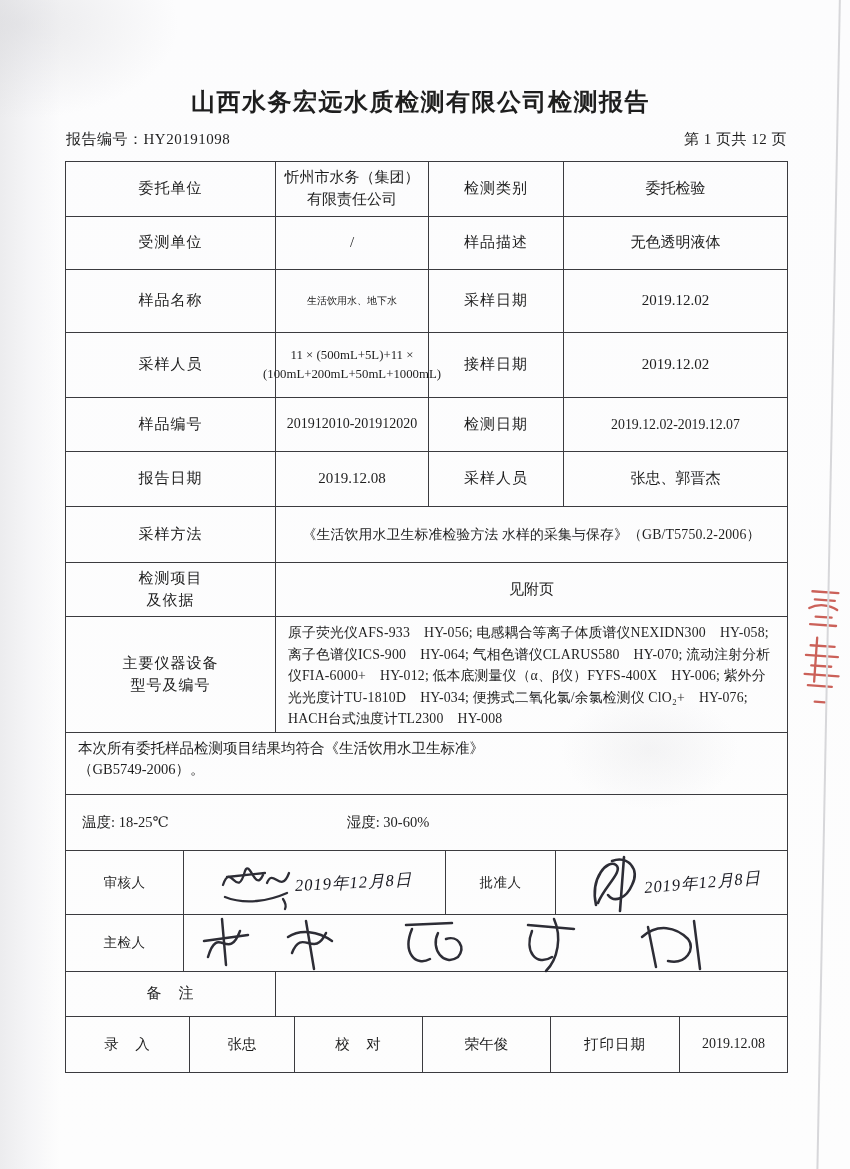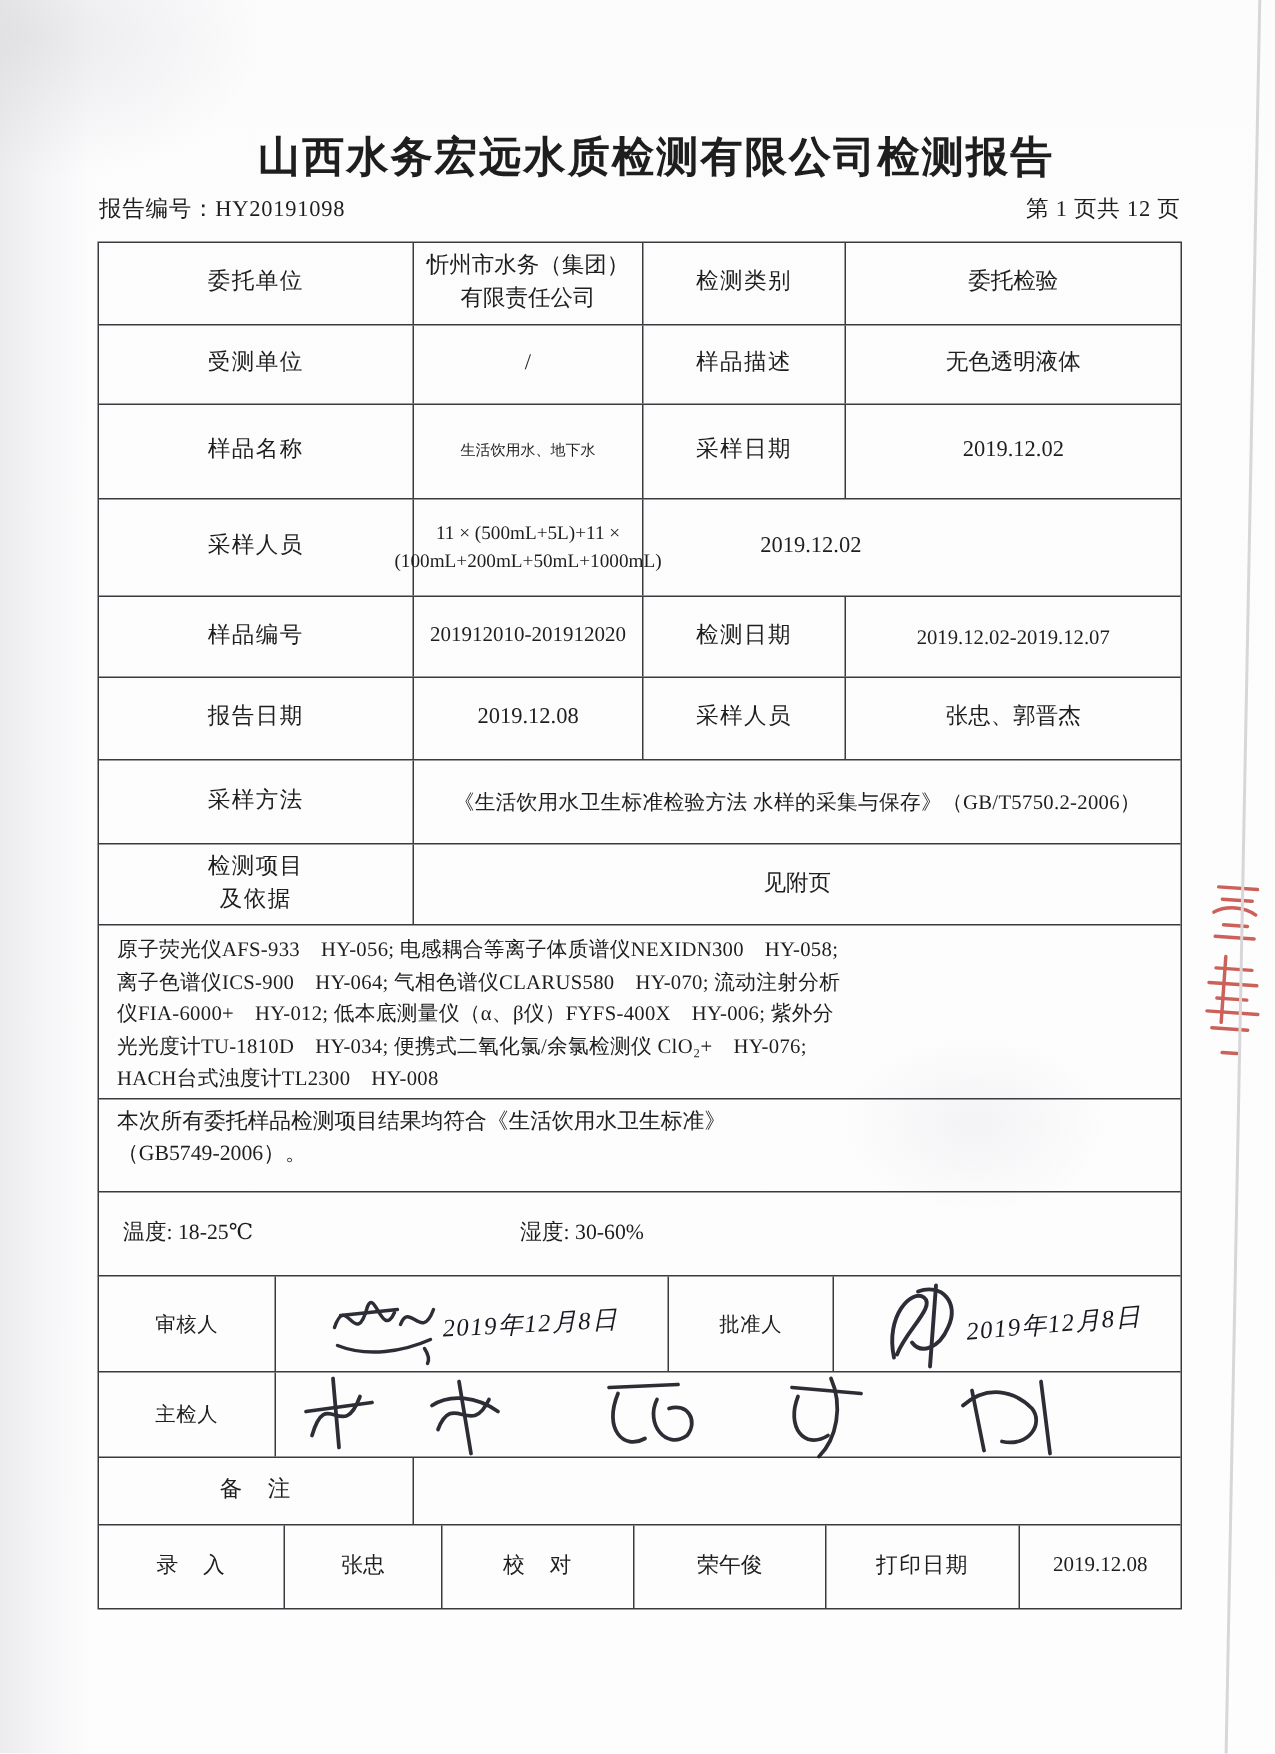--- a/index.html
+++ b/index.html
@@ -11,22 +11,22 @@
   
   .band-left{position:absolute;left:0;top:0;width:60px;height:100%;
     background:linear-gradient(90deg,#ececee 0%,#f5f5f7 50%,rgba(253,253,253,0) 100%);}
   .corner-tl{position:absolute;left:0;top:0;width:180px;height:120px;
     background:radial-gradient(ellipse at 10% 20%,rgba(210,210,214,.45),rgba(255,255,255,0) 70%);}
   .edge-right{position:absolute;left:839px;top:-8px;width:2px;height:1190px;background:#d7d7da;
     transform:rotate(1.1deg);transform-origin:top center;}
   .smudge{position:absolute;left:560px;top:690px;width:180px;height:120px;
     background:radial-gradient(ellipse,rgba(200,200,205,.18),rgba(255,255,255,0) 70%);}
 
-  .title{position:absolute;top:86px;left:77px;width:721px;text-align:center;
-    font-size:28px;font-weight:bold;letter-spacing:1.5px;}
+  .title{position:absolute;top:86px;left:60px;width:721px;text-align:center;
+    font-size:24px;font-weight:bold;letter-spacing:1.5px;}
   .meta{position:absolute;top:130px;left:66px;width:721px;display:flex;
     justify-content:space-between;font-size:15px;letter-spacing:.5px;}
 
   .tbl{position:absolute;top:161px;left:65px;width:721px;border:1.6px solid #3b3b3f;}
   .row{display:flex;box-sizing:border-box;border-bottom:1.5px solid #3b3b3f;position:relative;}
   .row.lastrow{border-bottom:none;}
   .cell{box-sizing:border-box;border-right:1.5px solid #3b3b3f;display:flex;
     align-items:center;justify-content:center;text-align:center;
     font-size:15px;line-height:1.45;padding:2px 6px;overflow:visible;}
   .cell.last{border-right:none;}
@@ -80,20 +80,21 @@
     <div class="cell lab" style="width:210px">样品名称</div>
     <div class="cell" style="width:153px;font-size:10px">生活饮用水、地下水</div>
     <div class="cell lab" style="width:135px">采样日期</div>
     <div class="cell last" style="width:223px">2019.12.02</div>
   </div>
 
   <div class="row" style="height:65px">
     <div class="cell lab" style="width:210px">采样人员</div>
     <div class="cell pre" style="width:153px;font-size:12.8px">11 × (500mL+5L)+11 ×
 (100mL+200mL+50mL+1000mL)</div>
+    <div class="cell lab" style="width:135px">接样日期</div>
     <div class="cell last" style="width:223px">2019.12.02</div>
   </div>
 
   <div class="row" style="height:54px">
     <div class="cell lab" style="width:210px">样品编号</div>
     <div class="cell" style="width:153px;font-size:14px">201912010-201912020</div>
     <div class="cell lab" style="width:135px">检测日期</div>
     <div class="cell last" style="width:223px;font-size:13.8px">2019.12.02-2019.12.07</div>
   </div>
 
@@ -109,20 +110,22 @@
     <div class="cell last method" style="width:511px">《生活饮用水卫生标准检验方法 水样的采集与保存》（GB/T5750.2-2006）</div>
   </div>
 
   <div class="row" style="height:54px">
     <div class="cell lab pre" style="width:210px">检测项目
 及依据</div>
     <div class="cell last" style="width:511px">见附页</div>
   </div>
 
   <div class="row" style="height:116px">
+    <div class="cell lab pre" style="width:210px">主要仪器设备
+型号及编号</div>
     <div class="cell last vleft instr" style="width:511px">原子荧光仪AFS-933　HY-056; 电感耦合等离子体质谱仪NEXIDN300　HY-058; 离子色谱仪ICS-900　HY-064; 气相色谱仪CLARUS580　HY-070; 流动注射分析仪FIA-6000+　HY-012; 低本底测量仪（α、β仪）FYFS-400X　HY-006; 紫外分光光度计TU-1810D　HY-034; 便携式二氧化氯/余氯检测仪 ClO₂+　HY-076; HACH台式浊度计TL2300　HY-008</div>
   </div>
 
   <div class="row" style="height:62px">
     <div class="cell last vleft pre concl" style="width:511px">本次所有委托样品检测项目结果均符合《生活饮用水卫生标准》
 （GB5749-2006）。</div>
   </div>
 
   <div class="row" style="height:56px">
     <div class="cell last env" style="width:511px">

